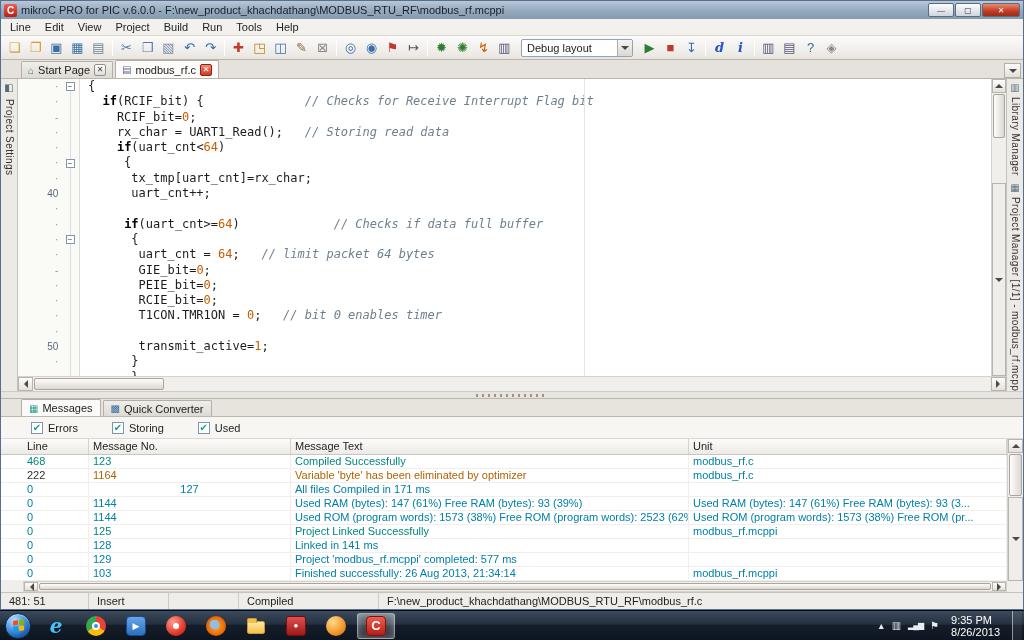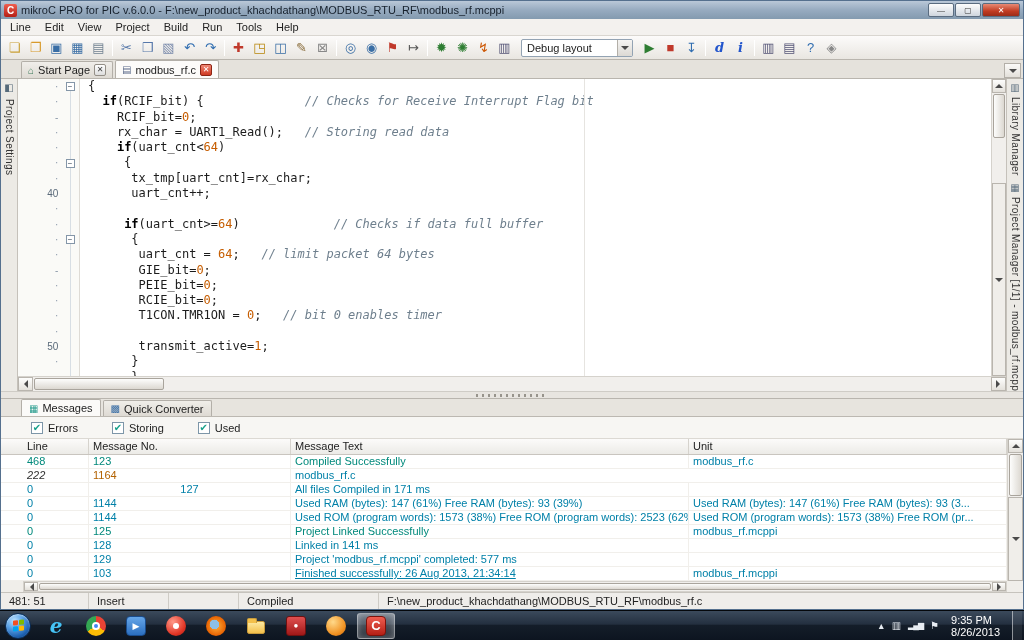--- a/index.html
+++ b/index.html
@@ -563,22 +563,23 @@
             <span class="m-hcell w3">Unit</span>
           </div>
         <div class="m-rows" id="m-rows">
             <div class="m-row">
               <span class="m-cell w0" style="color: rgb(0, 137, 123);">468</span>
               <span class="m-cell w1" style="color: rgb(0, 137, 123);">123</span>
               <span class="m-cell w2" style="color: rgb(0, 137, 123);">Compiled Successfully</span>
               <span class="m-cell w3" style="color: rgb(0, 128, 168);">modbus_rf.c</span>
             </div>
             <div class="m-row">
-              <span class="m-cell w0" style="color: rgb(48, 48, 48); font-style: italic;">222</span>
+              <span class="m-cell w0" style="color: rgb(48, 48, 48);">222</span>
               <span class="m-cell w1" style="color: rgb(179, 98, 0);">1164</span>
+              <span class="m-cell w2" style="color: rgb(179, 98, 0);">Variable 'byte' has been eliminated by optimizer</span>
               <span class="m-cell w3" style="color: rgb(0, 128, 168);">modbus_rf.c</span>
             </div>
             <div class="m-row">
               <span class="m-cell w0" style="color: rgb(0, 128, 168);">0</span>
               <span class="m-cell w1" style="color: rgb(0, 128, 168); text-align: center;">127</span>
               <span class="m-cell w2" style="color: rgb(0, 128, 168);">All files Compiled in 171 ms</span>
               <span class="m-cell w3" style="color: rgb(0, 128, 168);"></span>
             </div>
             <div class="m-row">
               <span class="m-cell w0" style="color: rgb(0, 128, 168);">0</span>
@@ -606,21 +607,21 @@
             </div>
             <div class="m-row">
               <span class="m-cell w0" style="color: rgb(0, 128, 168);">0</span>
               <span class="m-cell w1" style="color: rgb(0, 128, 168);">129</span>
               <span class="m-cell w2" style="color: rgb(0, 128, 168);">Project 'modbus_rf.mcppi' completed: 577 ms</span>
               <span class="m-cell w3" style="color: rgb(0, 128, 168);"></span>
             </div>
             <div class="m-row">
               <span class="m-cell w0" style="color: rgb(0, 128, 168);">0</span>
               <span class="m-cell w1" style="color: rgb(0, 128, 168);">103</span>
-              <span class="m-cell w2" style="color: rgb(0, 128, 168); text-decoration: underline;">Finished successfully: 26 Aug 2013, 21:34:14</span>
+              <span class="m-cell w2" style="color: rgb(0, 128, 168);">Finished successfully: 26 Aug 2013, 21:34:14</span>
               <span class="m-cell w3" style="color: rgb(0, 128, 168);">modbus_rf.mcppi</span>
             </div>
           </div>
         <div class="m-vscroll">
           <span class="sbtn">
               <span class="tri up"></span>
             </span>
           <span class="m-vthumb"></span>
           <span class="sbtn bottom">
               <span class="tri down"></span>

